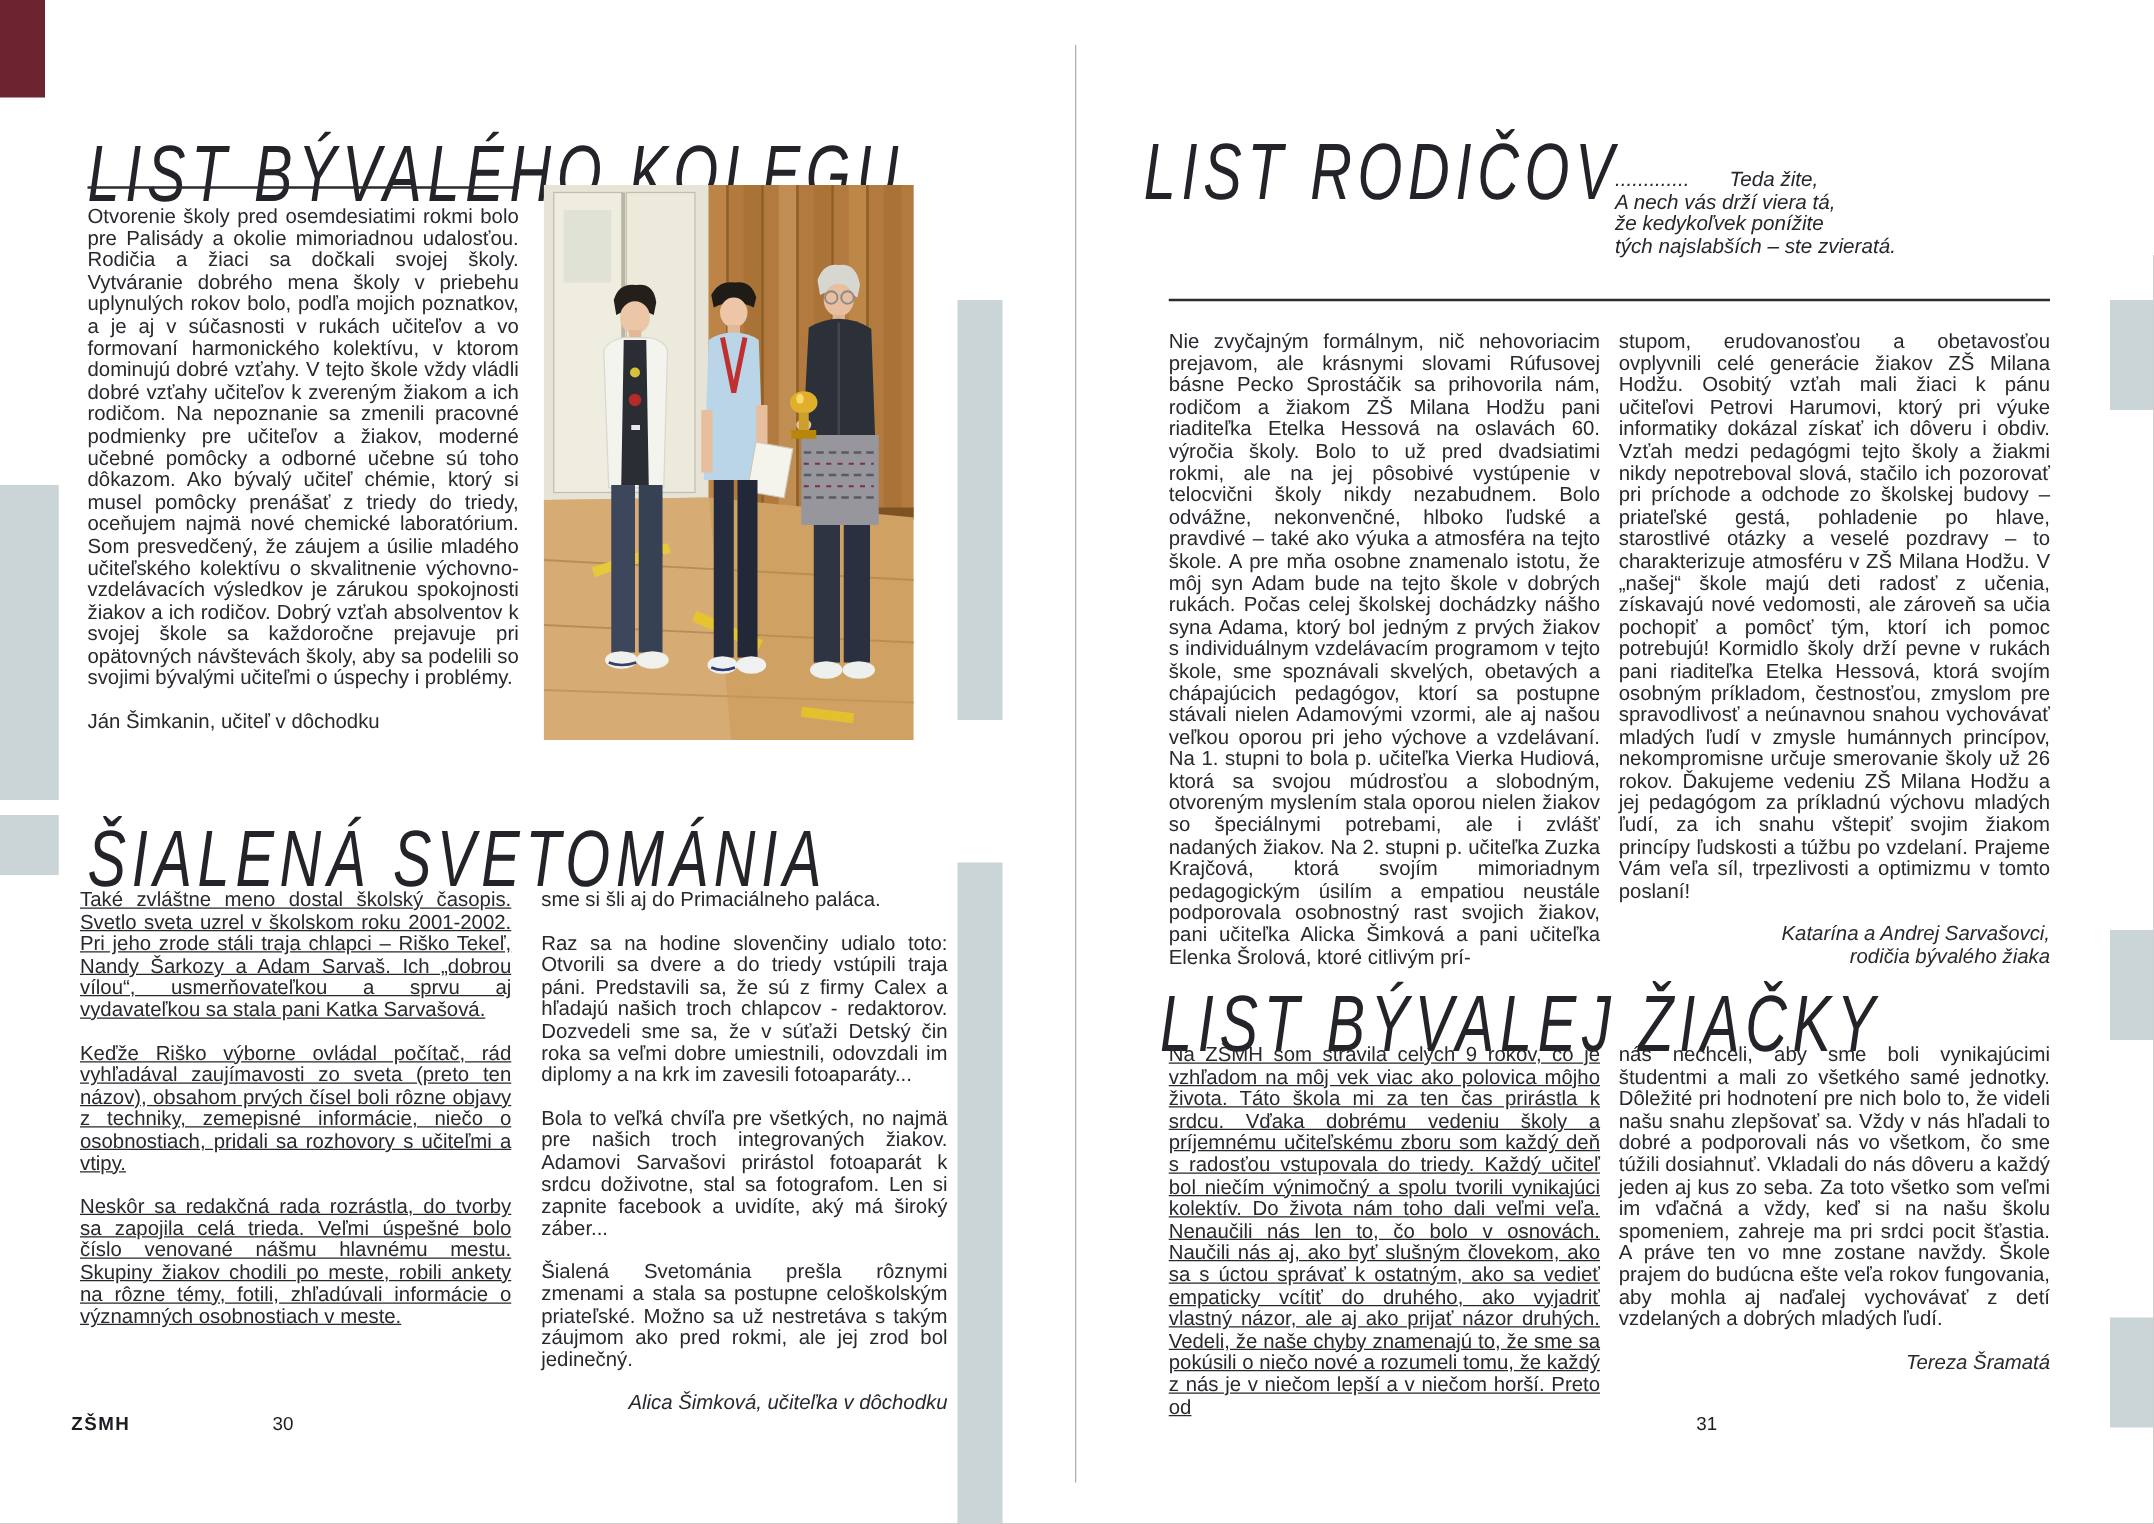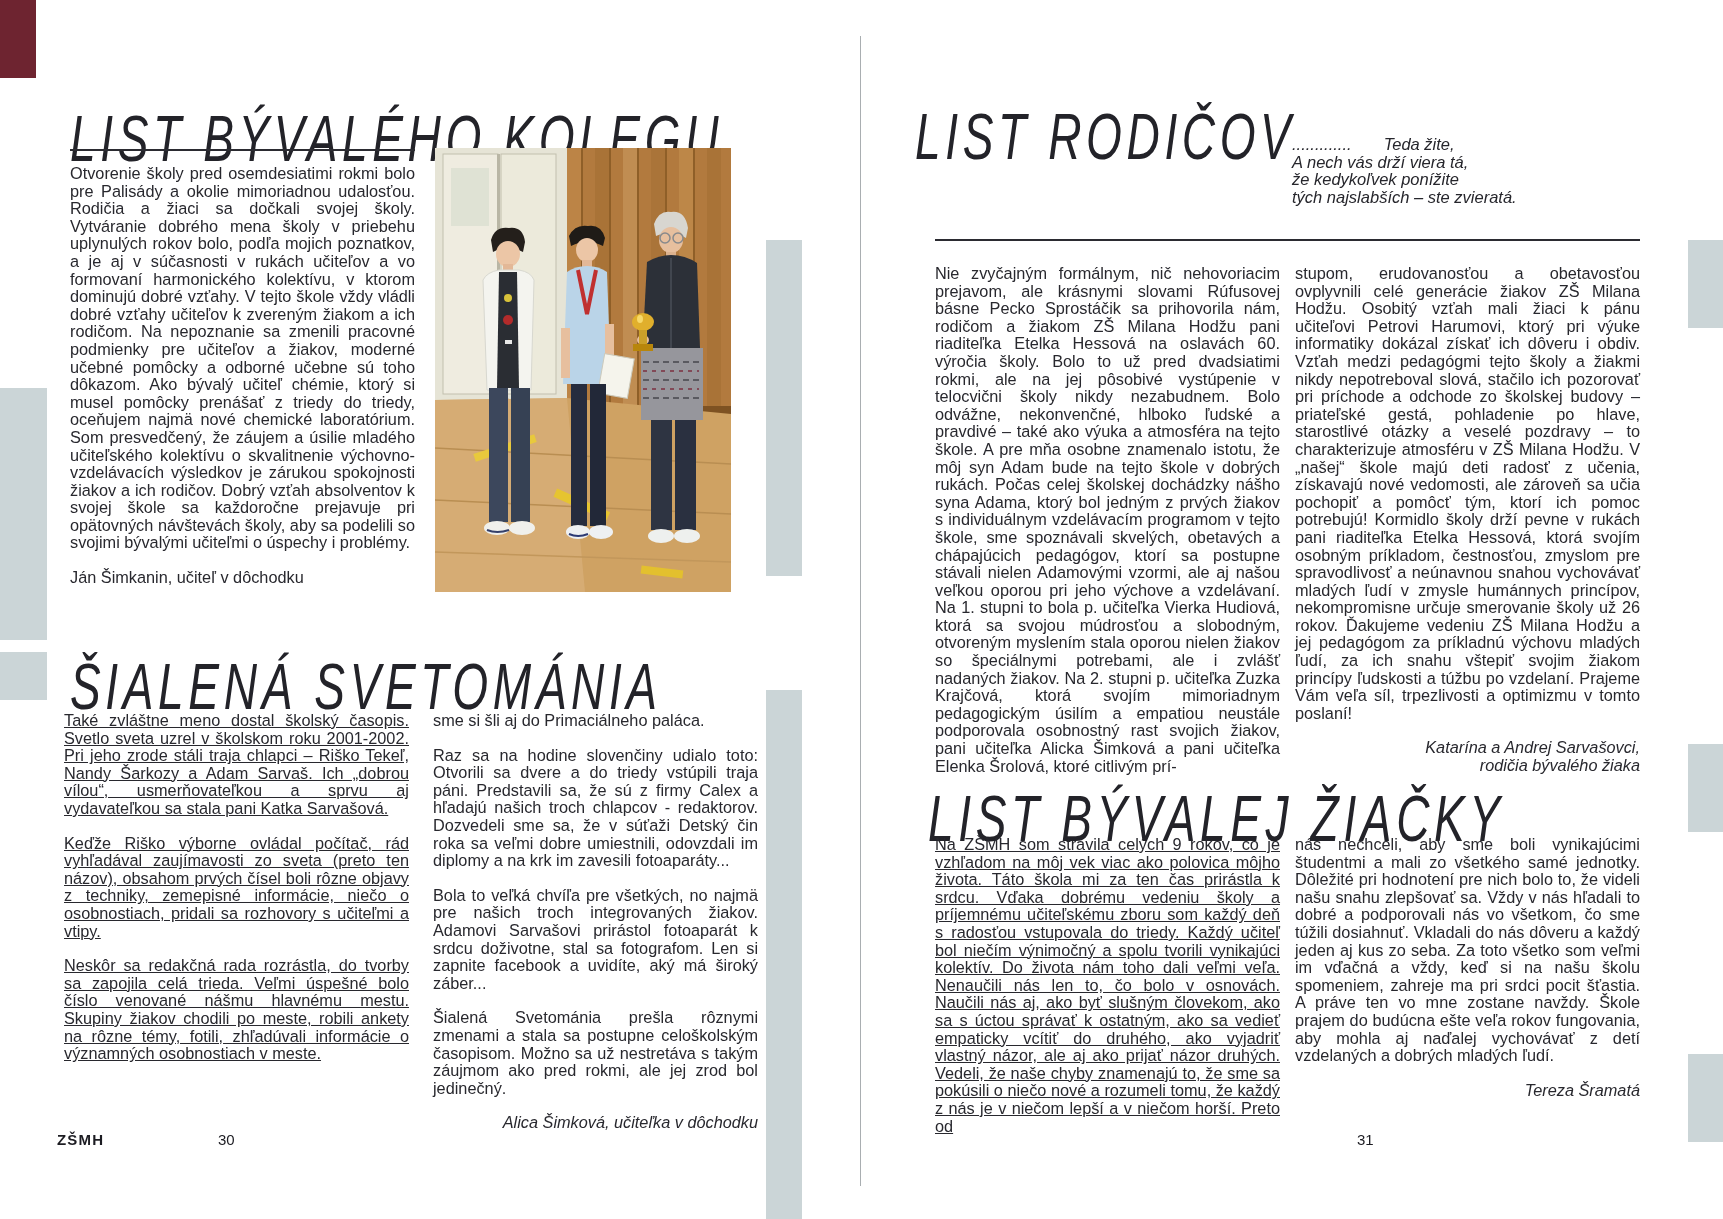--- a/index.html
+++ b/index.html
@@ -142,21 +142,21 @@
   <div class="bodycol" style="left:64px;top:712px;width:345px;text-decoration:underline;">
     <p>Také zvláštne meno dostal školský časopis. Svetlo sveta uzrel v školskom roku 2001-2002. Pri jeho zrode stáli traja chlapci – Riško Tekeľ, Nandy Šarkozy a Adam Sarvaš. Ich „dobrou vílou“, usmerňovateľkou a sprvu aj vydavateľkou sa stala pani Katka Sarvašová.</p>
     <p>Keďže Riško výborne ovládal počítač, rád vyhľadával zaujímavosti zo sveta (preto ten názov), obsahom prvých čísel boli rôzne objavy z techniky, zemepisné informácie, niečo o osobnostiach, pridali sa rozhovory s učiteľmi a vtipy.</p>
     <p>Neskôr sa redakčná rada rozrástla, do tvorby sa zapojila celá trieda. Veľmi úspešné bolo číslo venované nášmu hlavnému mestu. Skupiny žiakov chodili po meste, robili ankety na rôzne témy, fotili, zhľadúvali informácie o významných osobnostiach v meste.</p>
   </div>
 
   <div class="bodycol" style="left:433px;top:712px;width:325px;">
     <p>sme si šli aj do Primaciálneho paláca.</p>
     <p>Raz sa na hodine slovenčiny udialo toto: Otvorili sa dvere a do triedy vstúpili traja páni. Predstavili sa, že sú z firmy Calex a hľadajú našich troch chlapcov - redaktorov. Dozvedeli sme sa, že v súťaži Detský čin roka sa veľmi dobre umiestnili, odovzdali im diplomy a na krk im zavesili fotoaparáty...</p>
     <p>Bola to veľká chvíľa pre všetkých, no najmä pre našich troch integrovaných žiakov. Adamovi Sarvašovi prirástol fotoaparát k srdcu doživotne, stal sa fotografom. Len si zapnite facebook a uvidíte, aký má široký záber...</p>
-    <p>Šialená Svetománia prešla rôznymi zmenami a stala sa postupne celoškolským časopisom. Možno sa už nestretáva s takým záujmom ako pred rokmi, ale jej zrod bol jedinečný.</p>
+    <p>Šialená Svetománia prešla rôznymi zmenami a stala sa postupne celoškolským priateľské. Možno sa už nestretáva s takým záujmom ako pred rokmi, ale jej zrod bol jedinečný.</p>
     <p class="sig sig-italic">Alica Šimková,  učiteľka v dôchodku</p>
   </div>
 
   <div class="footer brand" style="left:57px;top:1131px;text-align:right;">ZŠMH</div>
   <div class="footer" style="left:218px;top:1131px;">30</div>
 
   <h1 class="headline" style="left:915px;top:62px;">LIST RODIČOV</h1>
 
 
   <div class="quote" style="left:1292px;top:136px;width:280px;">

